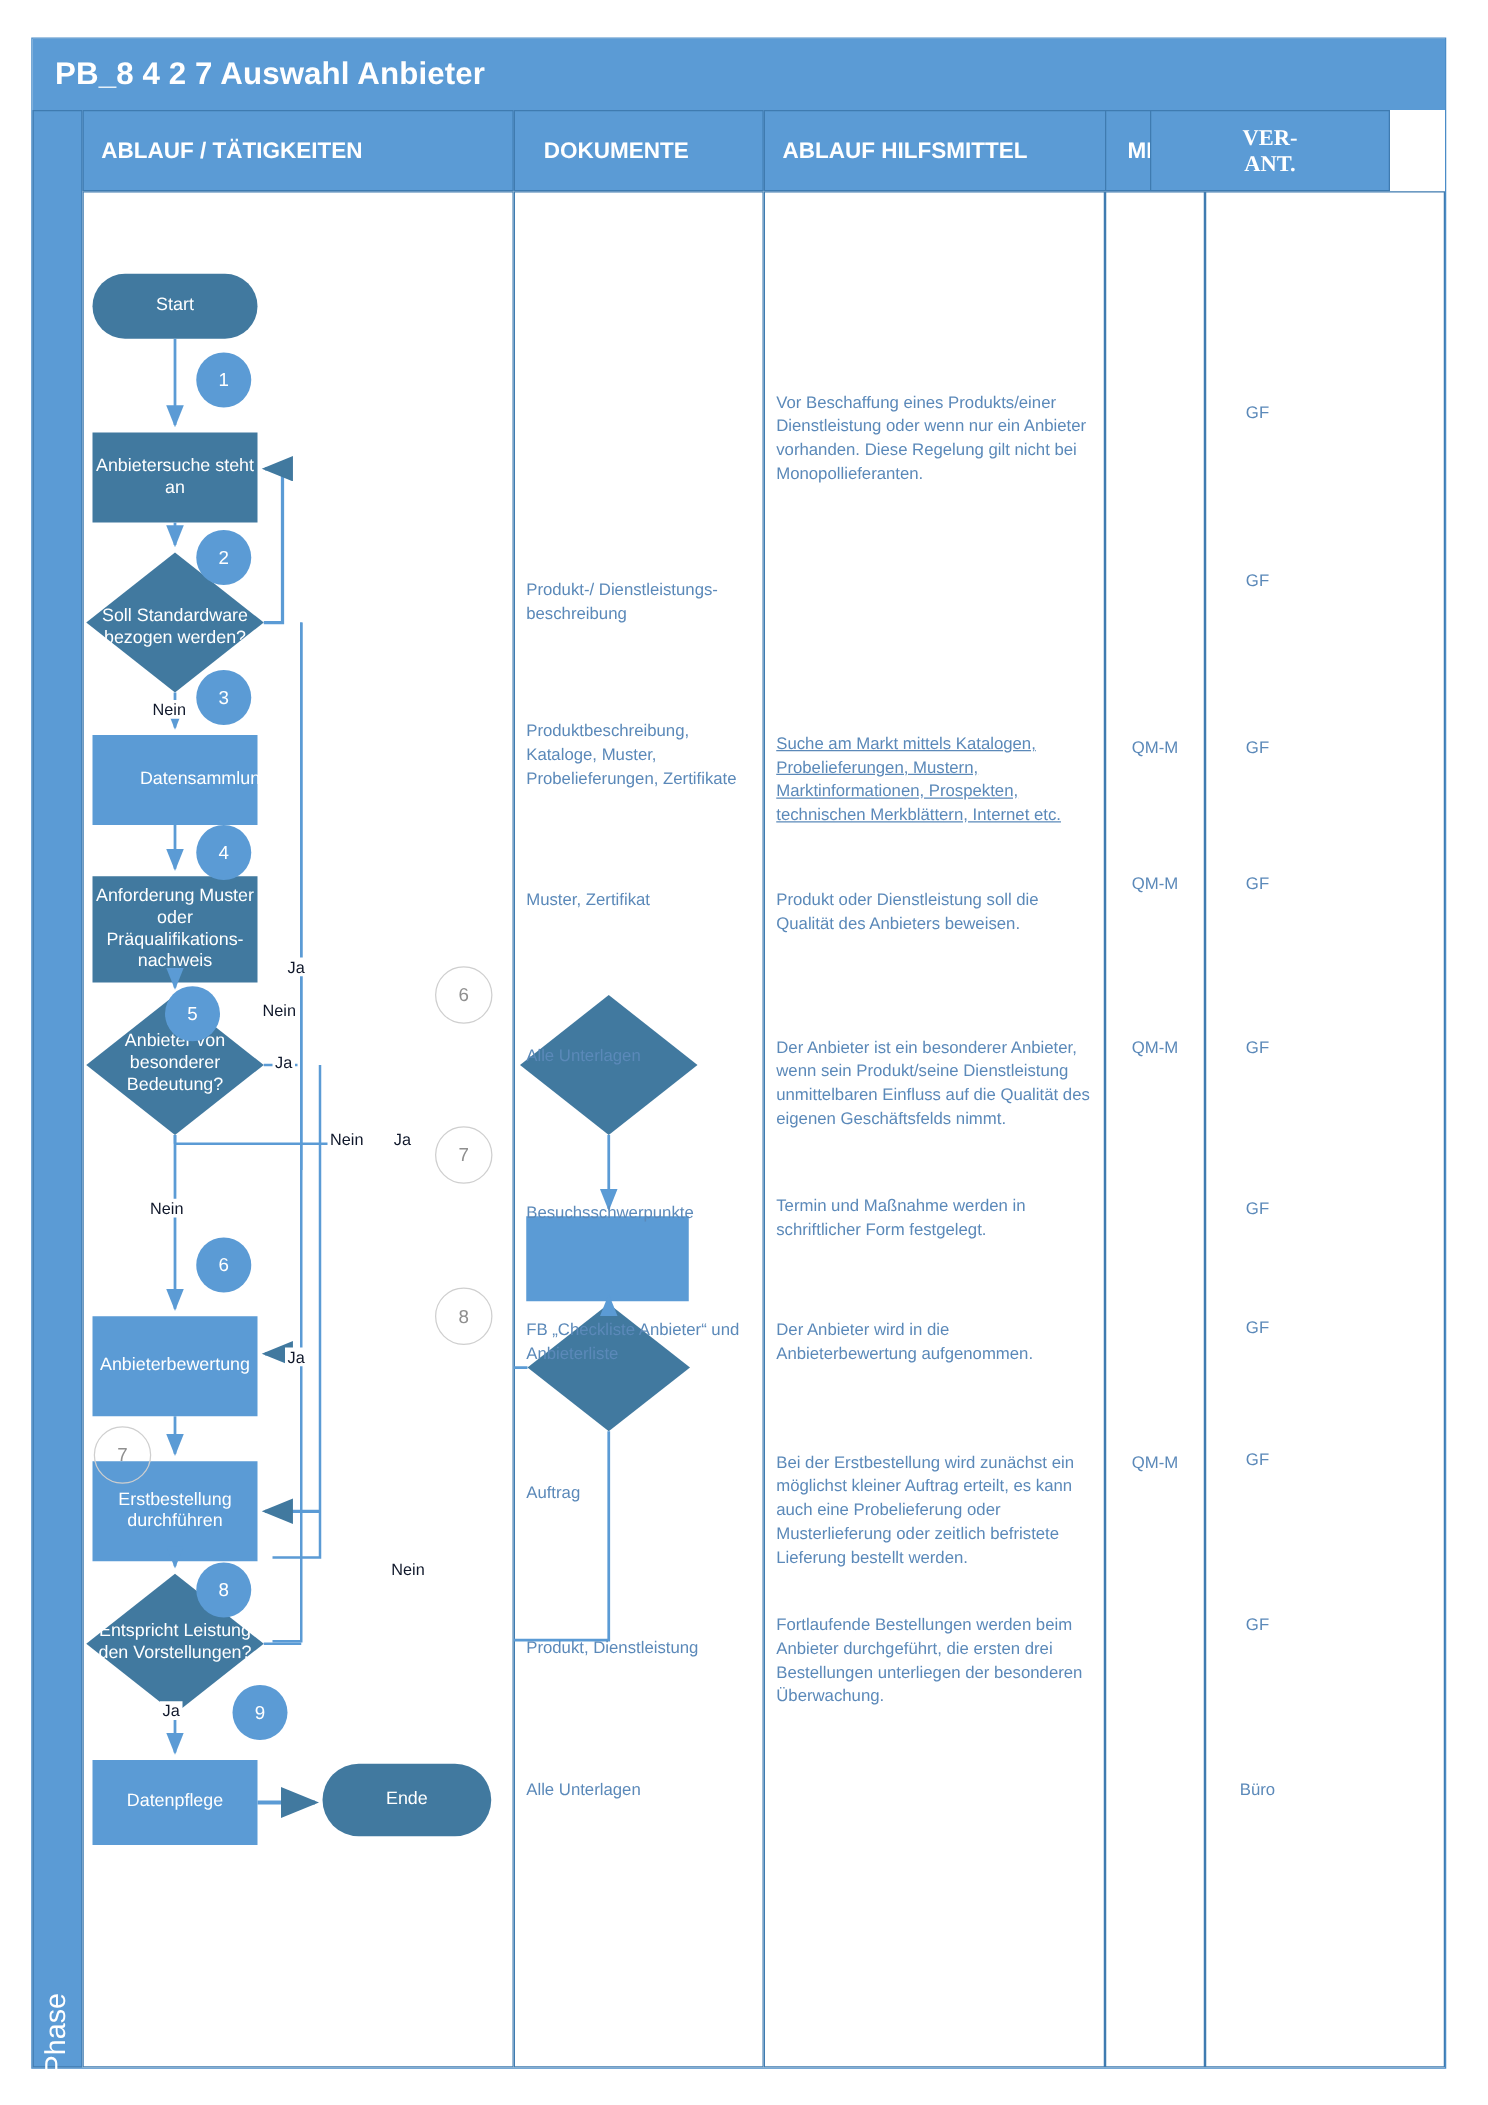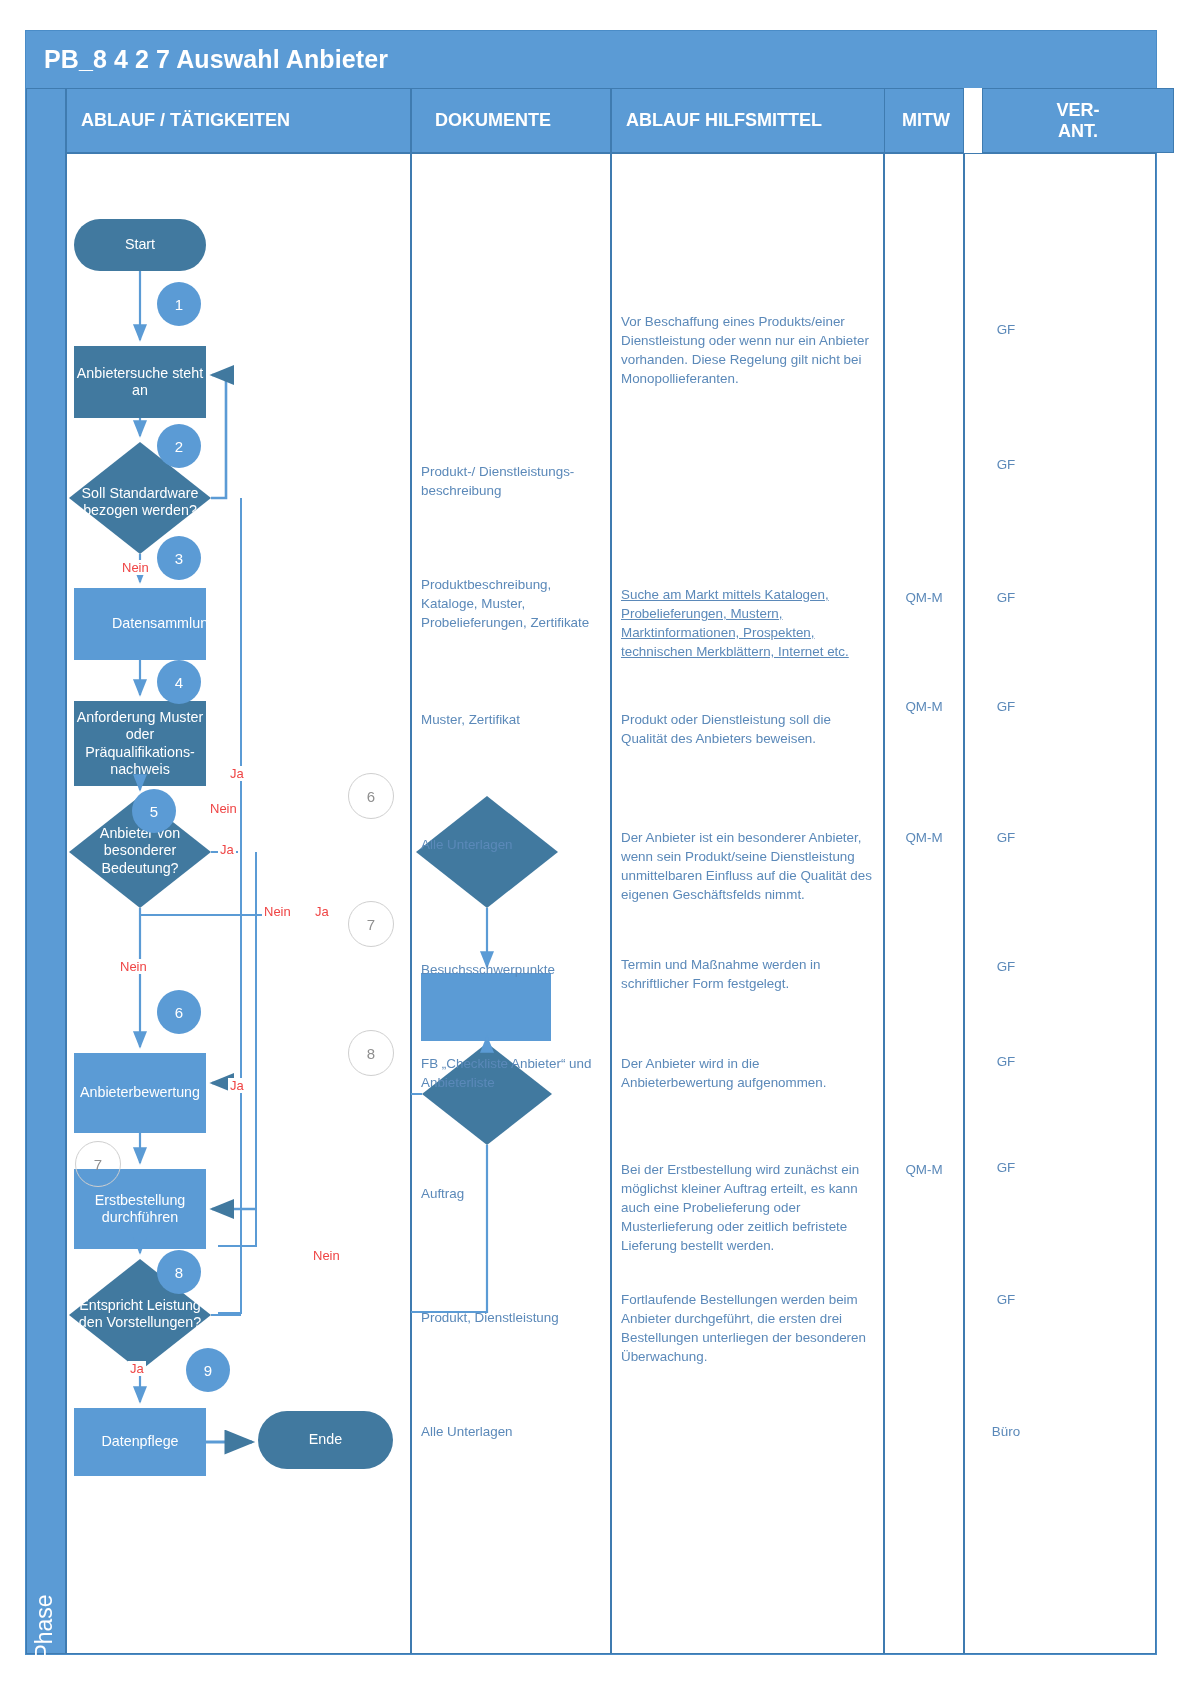--- a/index.html
+++ b/index.html
@@ -63,21 +63,21 @@
     display:flex;align-items:center;justify-content:center;text-align:center;
     pointer-events:none;
   }
   .badge{
     position:absolute;border-radius:50%;display:flex;align-items:center;
     justify-content:center;font-size:15px;color:#fff;
   }
   .badge.solid{background:#5b9bd5;}
   .badge.hollow{background:transparent;border:1px solid #cfcfcf;color:#8f8f8f;}
   .edge-lbl{
-    position:absolute;color:#ef4444;font-size:13px;background:#fff;
+    position:absolute;color:#0f172a;font-size:13px;background:#fff;
     padding:0 2px;white-space:nowrap;
   }
 </style>
 </head>
 <body>
 
 <div id="page">
 
   <div class="frame"></div>
 
@@ -86,21 +86,21 @@
   </div>
 
   <div class="phase-band">
     <div class="phase-label">Phase</div>
   </div>
 
   <div class="hdr" style="left:66px;width:345px;">ABLAUF / TÄTIGKEITEN</div>
   <div class="hdr" style="left:411px;width:200px;padding-left:23px;">DOKUMENTE</div>
   <div class="hdr" style="left:611px;width:283px;">ABLAUF HILFSMITTEL</div>
   <div class="hdr ctr" style="left:884px;width:80px;">MITW</div>
-  <div class="hdr two" style="left:982px;width:192px;padding-left:0;">
+  <div class="hdr two" style="left:920px;width:192px;padding-left:0;font-family:Liberation Serif, serif;">
     <span>VER-</span>
     <span>ANT.</span>
   </div>
 
   <div class="col" style="left:66px;width:345px;"></div>
   <div class="col" style="left:411px;width:200px;"></div>
   <div class="col" style="left:611px;width:273px;"></div>
   <div class="col" style="left:884px;width:80px;"></div>
   <div class="col" style="left:964px;width:192px;"></div>
 

